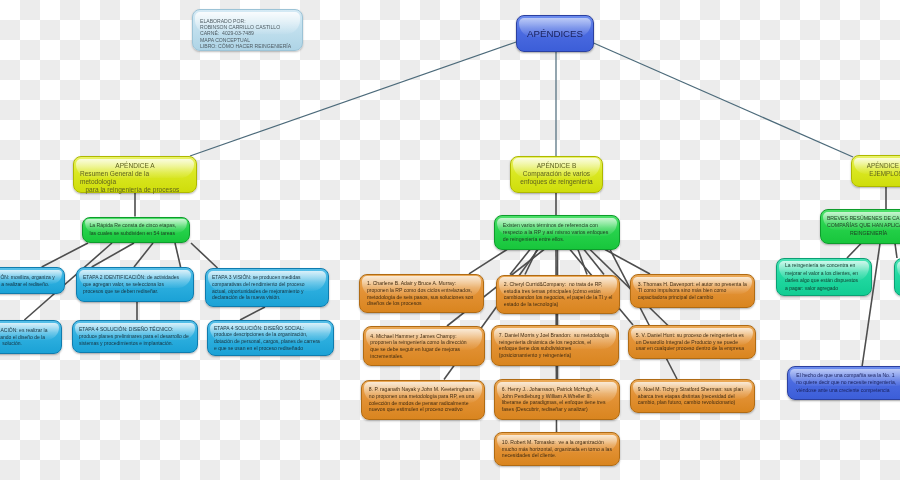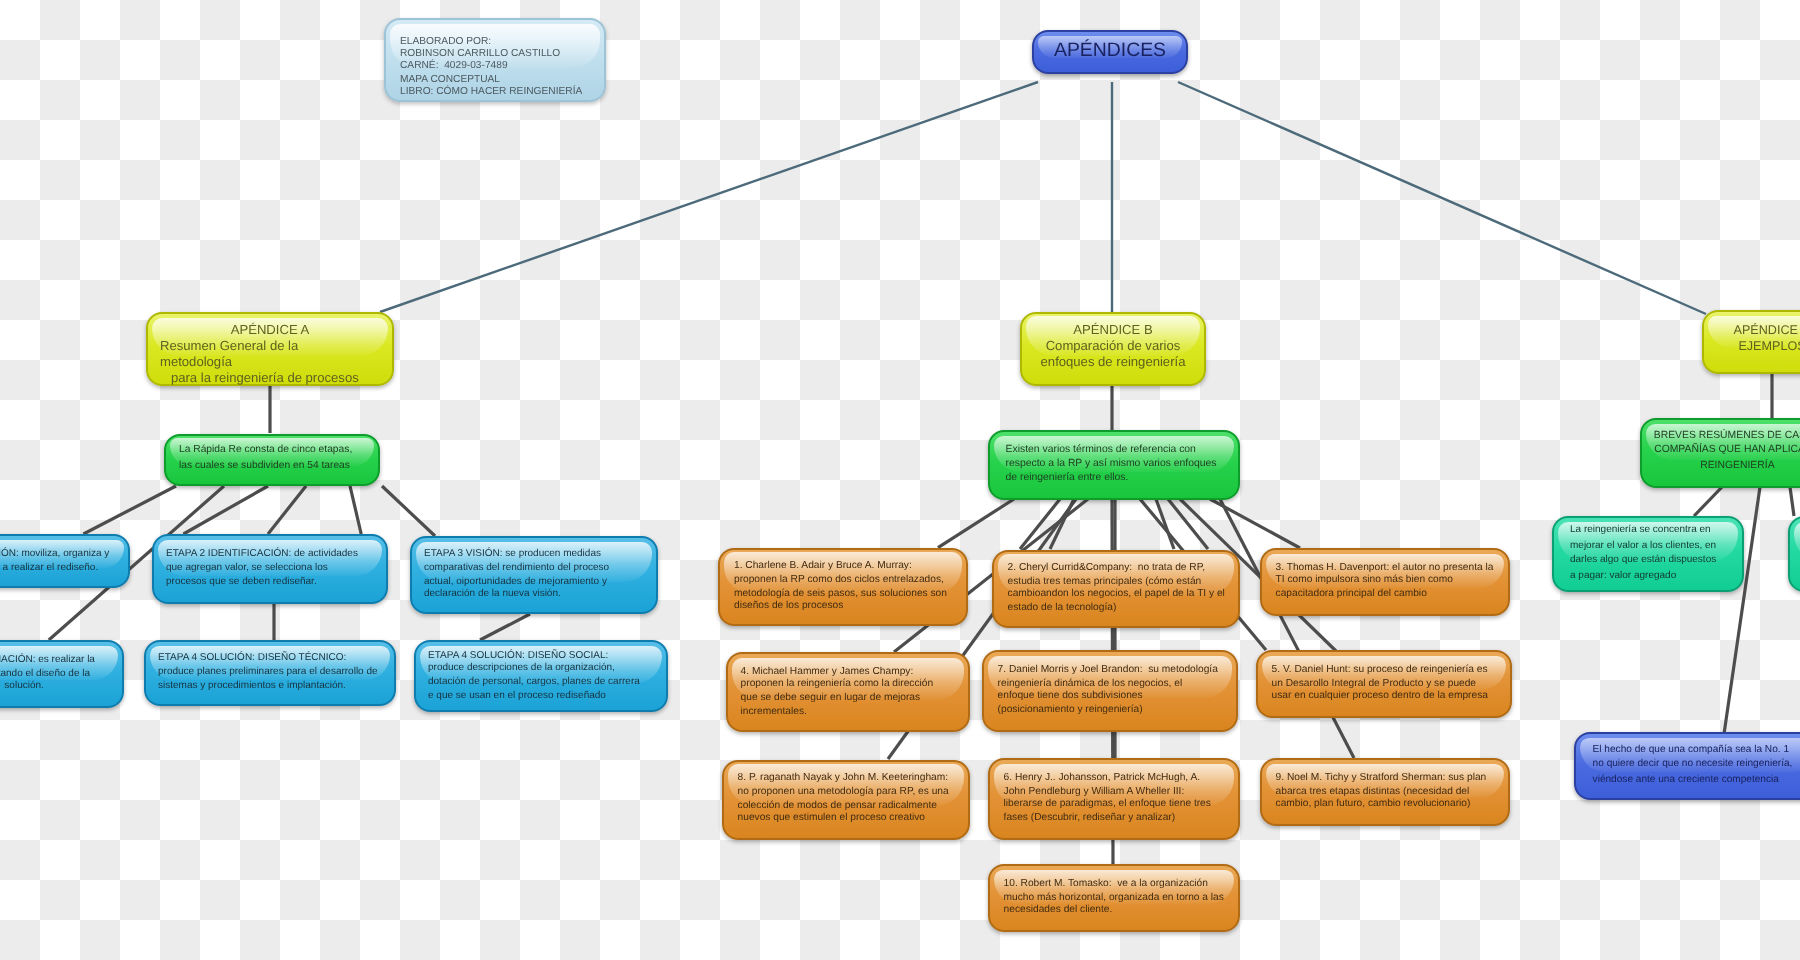--- a/index.html
+++ b/index.html
@@ -93,21 +93,21 @@
     <line class="lk" x1="880" y1="243.5" x2="862" y2="367"></line>
     <line class="lk" x1="895" y1="243.5" x2="897" y2="258"></line>
   </svg>
   <div class="node pal-pale" style="left:192px;top:9px;width:111px;height:42px;font-size:5.1px;line-height:6.4px;padding-left:7px;padding-right:7px;justify-content:flex-start;padding-top:7.5px;">
     <span class="line l">ELABORADO POR:</span>
     <span class="line l">ROBINSON CARRILLO CASTILLO</span>
     <span class="line l">CARNÉ:  4029-03-7489</span>
     <span class="line l">MAPA CONCEPTUAL</span>
     <span class="line l">LIBRO: CÓMO HACER REINGENIERÍA</span>
   </div>
-  <div class="node pal-blue" style="left:516px;top:15px;width:78px;height:22px;font-size:9.7px;line-height:26px;padding-left:2px;padding-right:2px;">
+  <div class="node pal-blue" style="left:516px;top:15px;width:78px;height:37px;font-size:9.7px;line-height:26px;padding-left:2px;padding-right:2px;">
     <span class="line c">APÉNDICES</span>
   </div>
   <div class="node pal-yellow" style="left:73px;top:156px;width:124px;height:37px;font-size:6.55px;line-height:7.9px;padding-left:6px;padding-right:6px;justify-content:flex-start;padding-top:5px;">
     <span class="line c">APÉNDICE A</span>
     <span class="line l">Resumen General de la</span>
     <span class="line l">metodología</span>
     <span class="line l">   para la reingeniería de procesos</span>
   </div>
   <div class="node pal-green" style="left:81.5px;top:216.5px;width:108px;height:26.5px;font-size:5.13px;line-height:7.5px;padding-left:7px;padding-right:7px;">
     <span class="line l">La Rápida Re consta de cinco etapas,</span>

